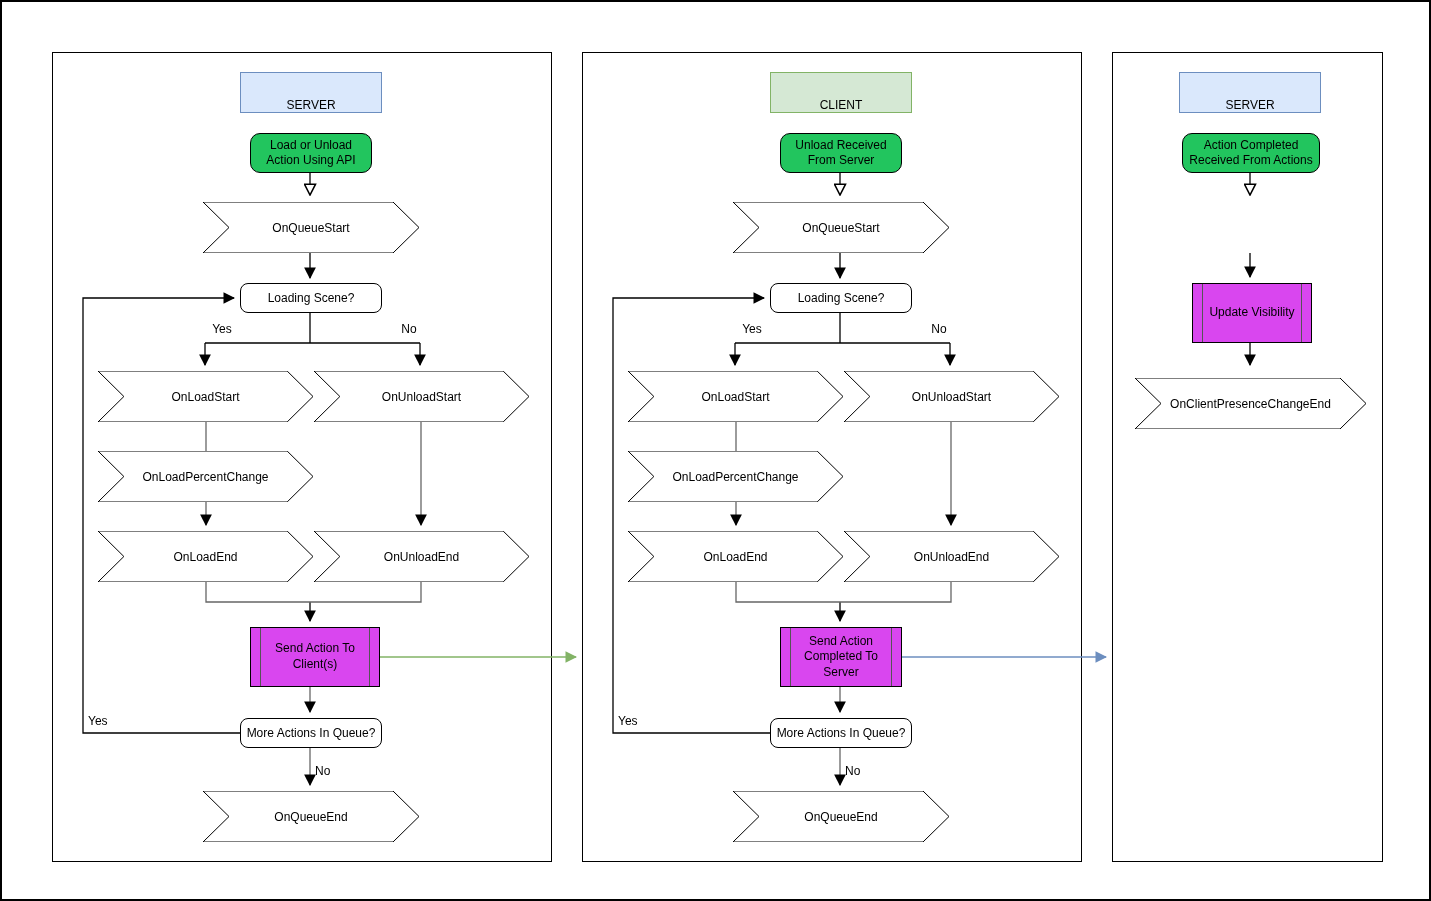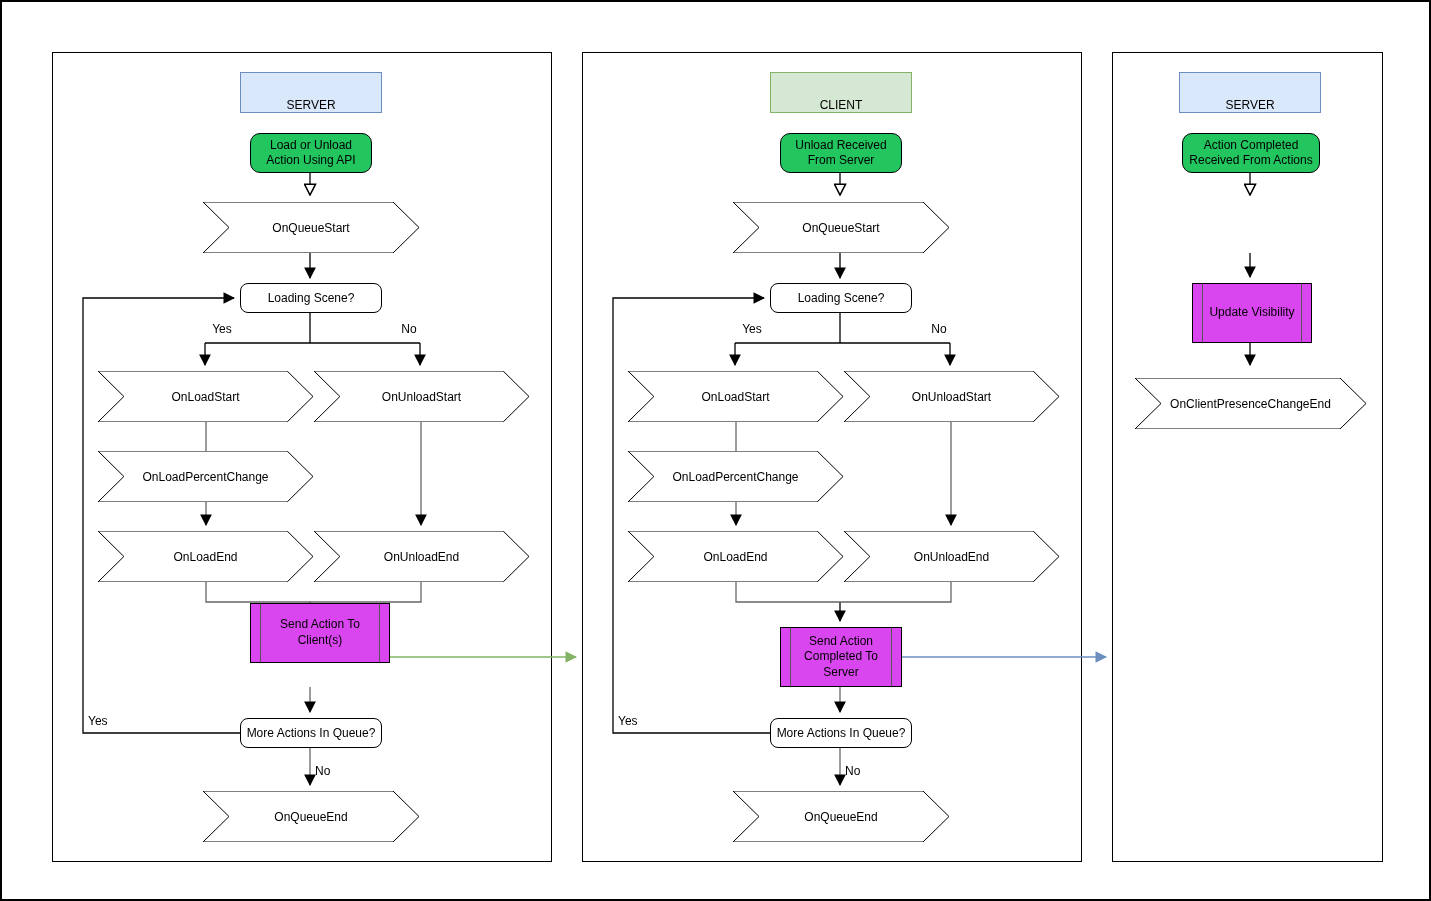--- a/index.html
+++ b/index.html
@@ -161,21 +161,21 @@
       </svg>
     <span>OnLoadEnd</span>
   </div>
   <div class="chev" style="left:312px;top:529px;width:215px;height:51px;">
     <svg viewBox="0 0 216 51" preserveAspectRatio="none">
         <polygon points="0,0 190,0 216,25.5 190,51 0,51 26,25.5"></polygon>
       </svg>
     <span>OnUnloadEnd</span>
   </div>
 
-  <div class="sub" style="left:248px;top:601px;width:140px;height:60px;">
+  <div class="sub" style="left:248px;top:625px;width:130px;height:60px;">
     <div class="bar l"></div>
     <div class="bar r"></div>
     <div class="txt">Send Action To Client(s)</div>
   </div>
 
   <span class="lbl" style="left:86px;top:712px;">Yes</span>
   <div class="dec" style="left:238px;top:716px;width:142px;height:30px;">
     <span>More Actions In Queue?</span>
   </div>
   <span class="lbl" style="left:313px;top:762px;">No</span>

